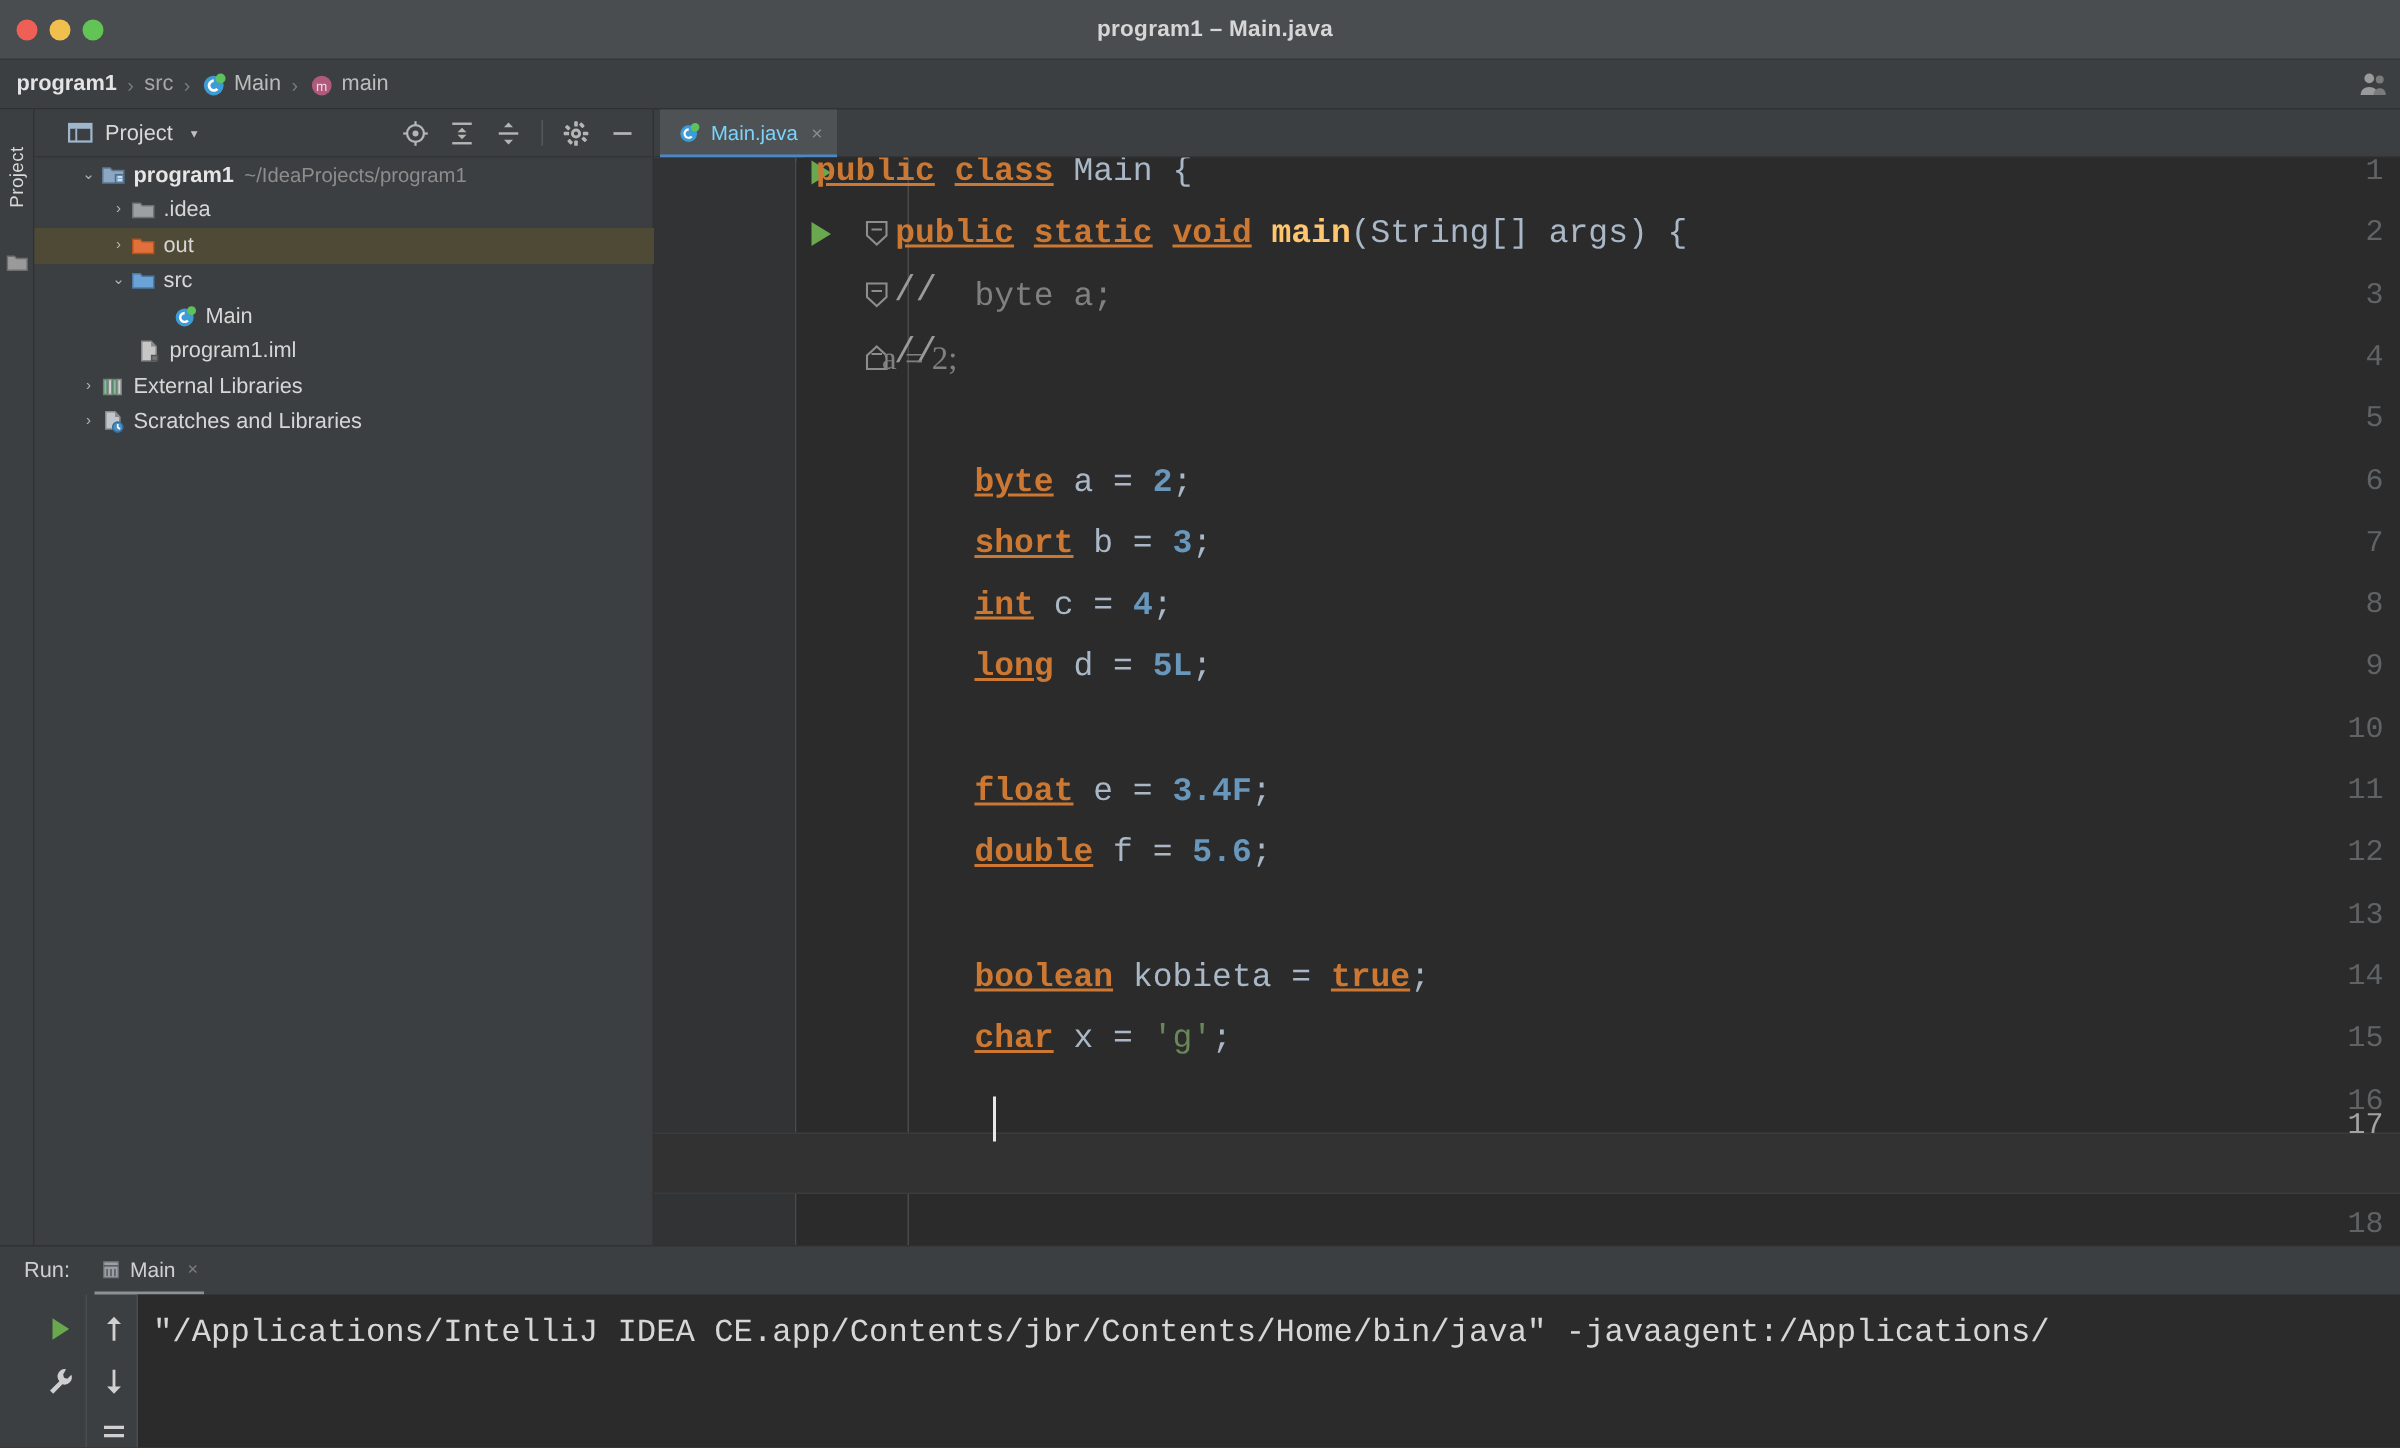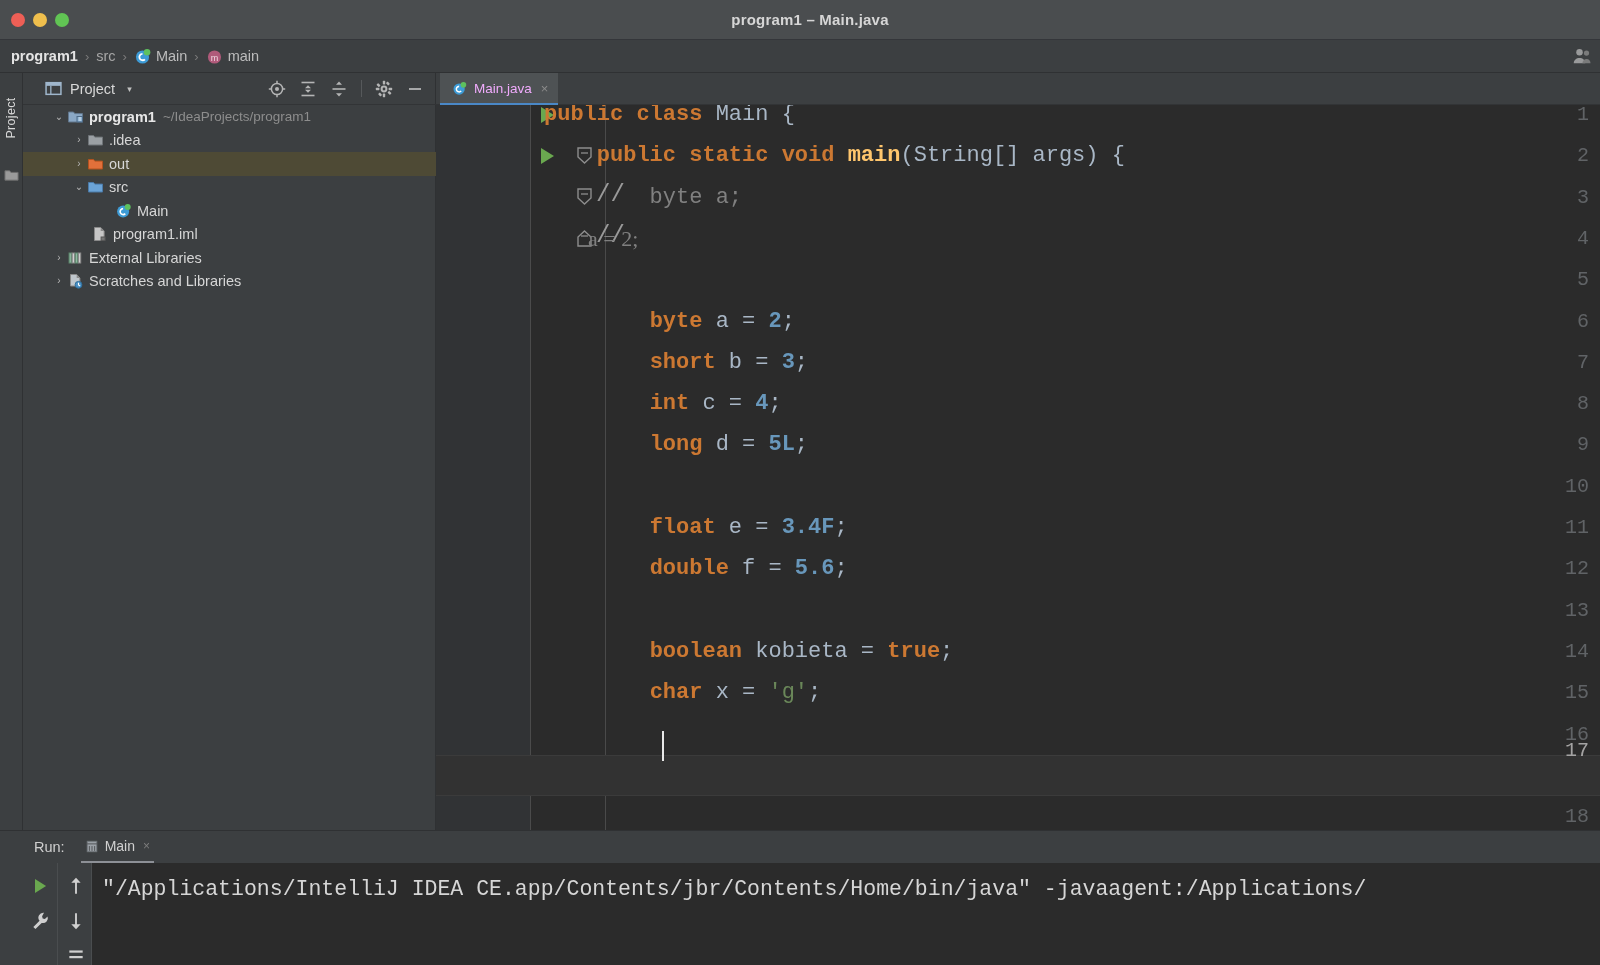--- a/index.html
+++ b/index.html
@@ -104,21 +104,21 @@
     position: absolute; left: 0; top: 0; width: 1164px; height: 32px;
     background: #3c3f41; border-bottom: 1px solid #323436;
   }
   .tab {
     position: absolute; left: 4px; top: 0; height: 32px;
     display: flex; align-items: center; padding: 0 10px 0 12px;
     background: #4e5254; border-bottom: 2px solid #4a88c7;
     cursor: pointer;
   }
   .tab-icon { width: 15px; height: 15px; margin-right: 7px; }
-  .tab-label { color: #f0abfc; font-size: 13.5px; }
+  .tab-label { color: #7dd3fc; font-size: 13.5px; }
   .tab-close { margin-left: 9px; color: #8b8b8b; font-size: 13px; cursor: pointer; }
 
   .codearea {
     position: absolute; left: 0; top: 32px; width: 1164px; height: 725px;
     background: #2b2b2b; overflow: hidden;
   }
   .gutter {
     position: absolute; left: 0; top: 0; width: 95px; height: 725px;
     background: #313335; border-right: 1px solid #4b4b4b;
   }
@@ -135,21 +135,21 @@
     text-align: right; color: #606366;
     font-family: "Liberation Mono", monospace; font-size: 20px;
     line-height: 41.3px;
   }
   .lnum.cur { color: #a4a3a3; }
   .codeline {
     position: absolute; left: 108px;
     font-family: "Liberation Mono", monospace; font-size: 22px;
     line-height: 41.3px; white-space: pre; color: #a9b7c6;
   }
-  .kw { color: #cc7832; font-weight: bold; }
+  .kw { color: #cc7832; font-weight: bold; text-decoration: underline; }
   .num { color: #6897bb; font-weight: bold; }
   .str { color: #6a8759; }
   .mth { color: #ffc66d; font-weight: bold; }
   .cmt { color: #808080; }
   .pl  { color: #a9b7c6; }
   .err { border-bottom: 2px wavy #c75450; }
   .warn-sq { border-bottom: 2px wavy #a9b7c6; }
 
   .indent-guide {
     position: absolute; width: 1px; background: #4a4a4a;
@@ -167,21 +167,21 @@
     position: absolute; left: 0; top: 0; height: 3px; background: #4a88c7;
   }
 
   
   .runpanel {
     position: absolute; left: 0; top: 830px; width: 1600px; height: 135px;
     background: #3c3f41; border-top: 1px solid #2f3133;
   }
   .run-head {
     position: absolute; left: 0; top: 0; width: 1600px; height: 32px;
-    display: flex; align-items: center; padding-left: 34px;
+    display: flex; align-items: center; padding-left: 16px;
   }
   .run-label { color: #cfcfcf; font-size: 14.5px; margin-right: 16px; }
   .run-tab {
     display: flex; align-items: center; height: 32px; padding: 0 4px;
     border-bottom: 2px solid #8d9096; cursor: pointer;
   }
   .run-tab-icon { width: 14px; height: 15px; margin-right: 6px; }
   .run-tab-label { color: #d0d0d0; font-size: 14px; }
   .run-tab-close { margin-left: 8px; color: #7d7d7d; font-size: 12px; }
 

